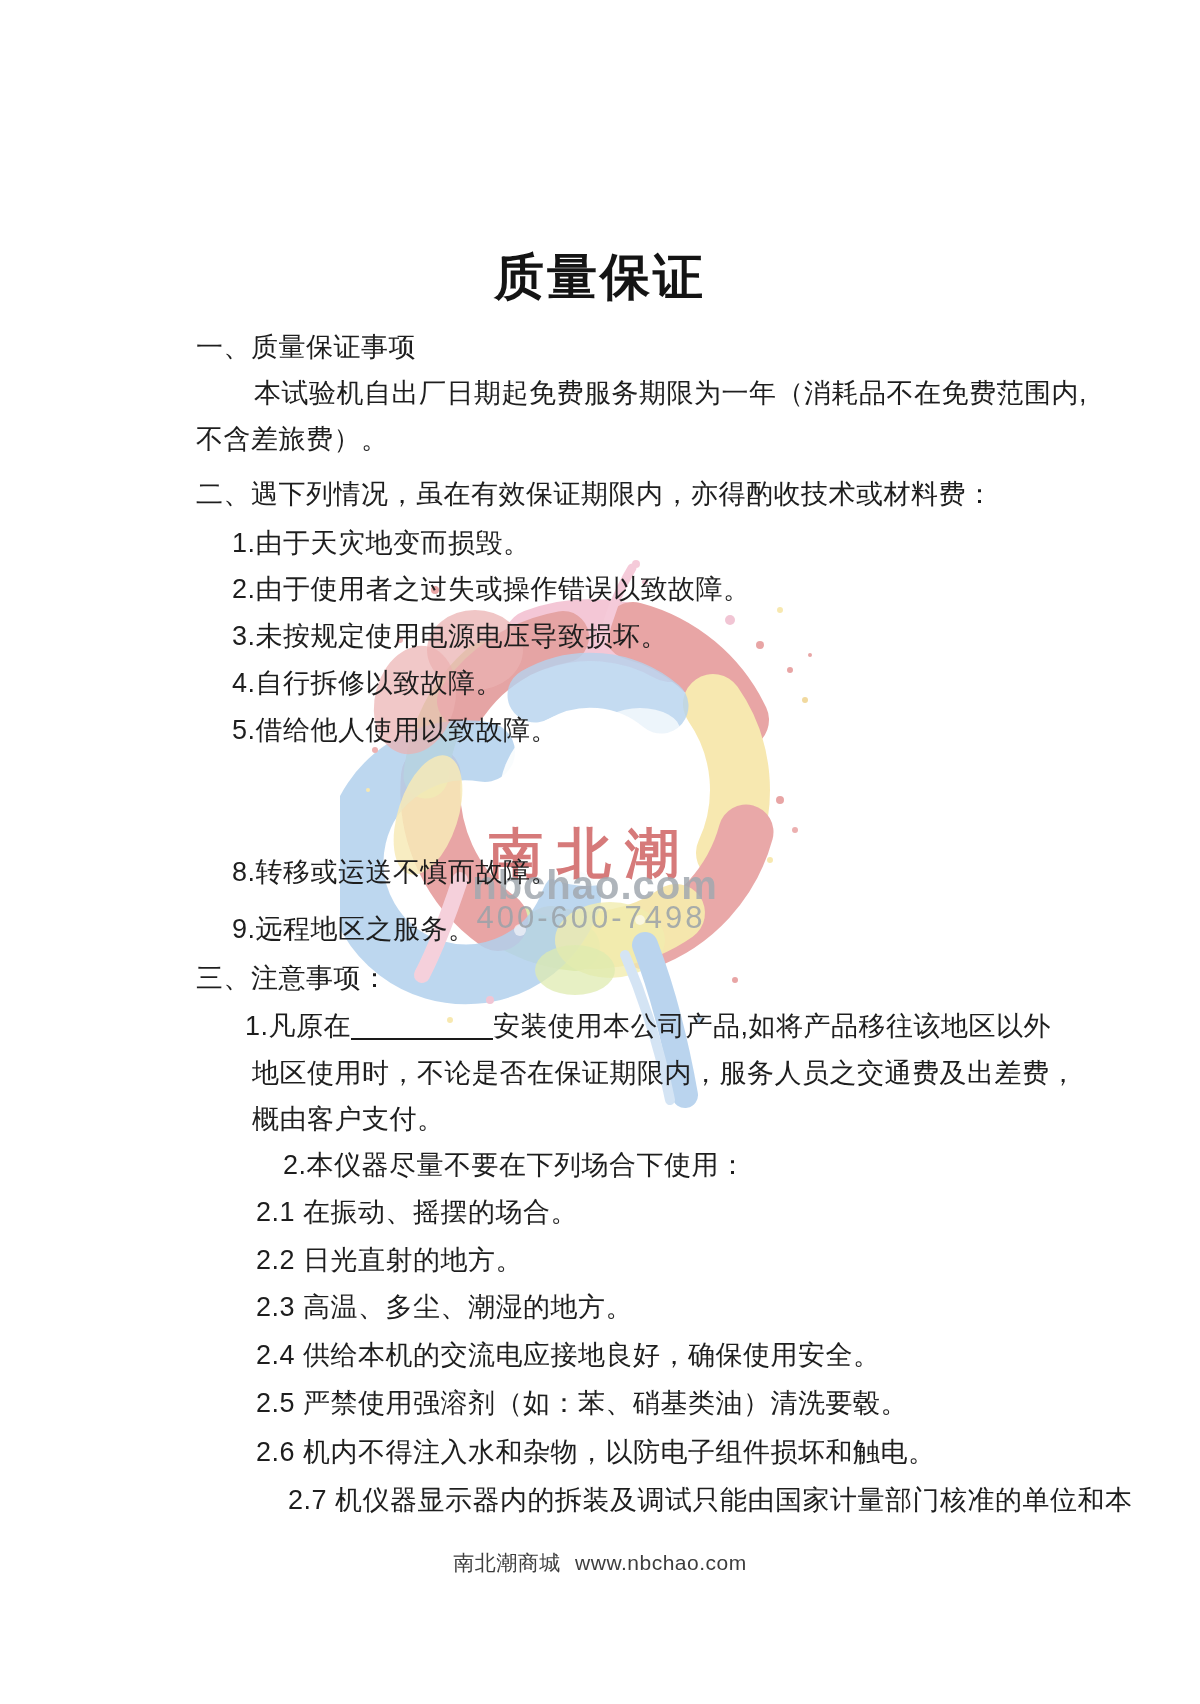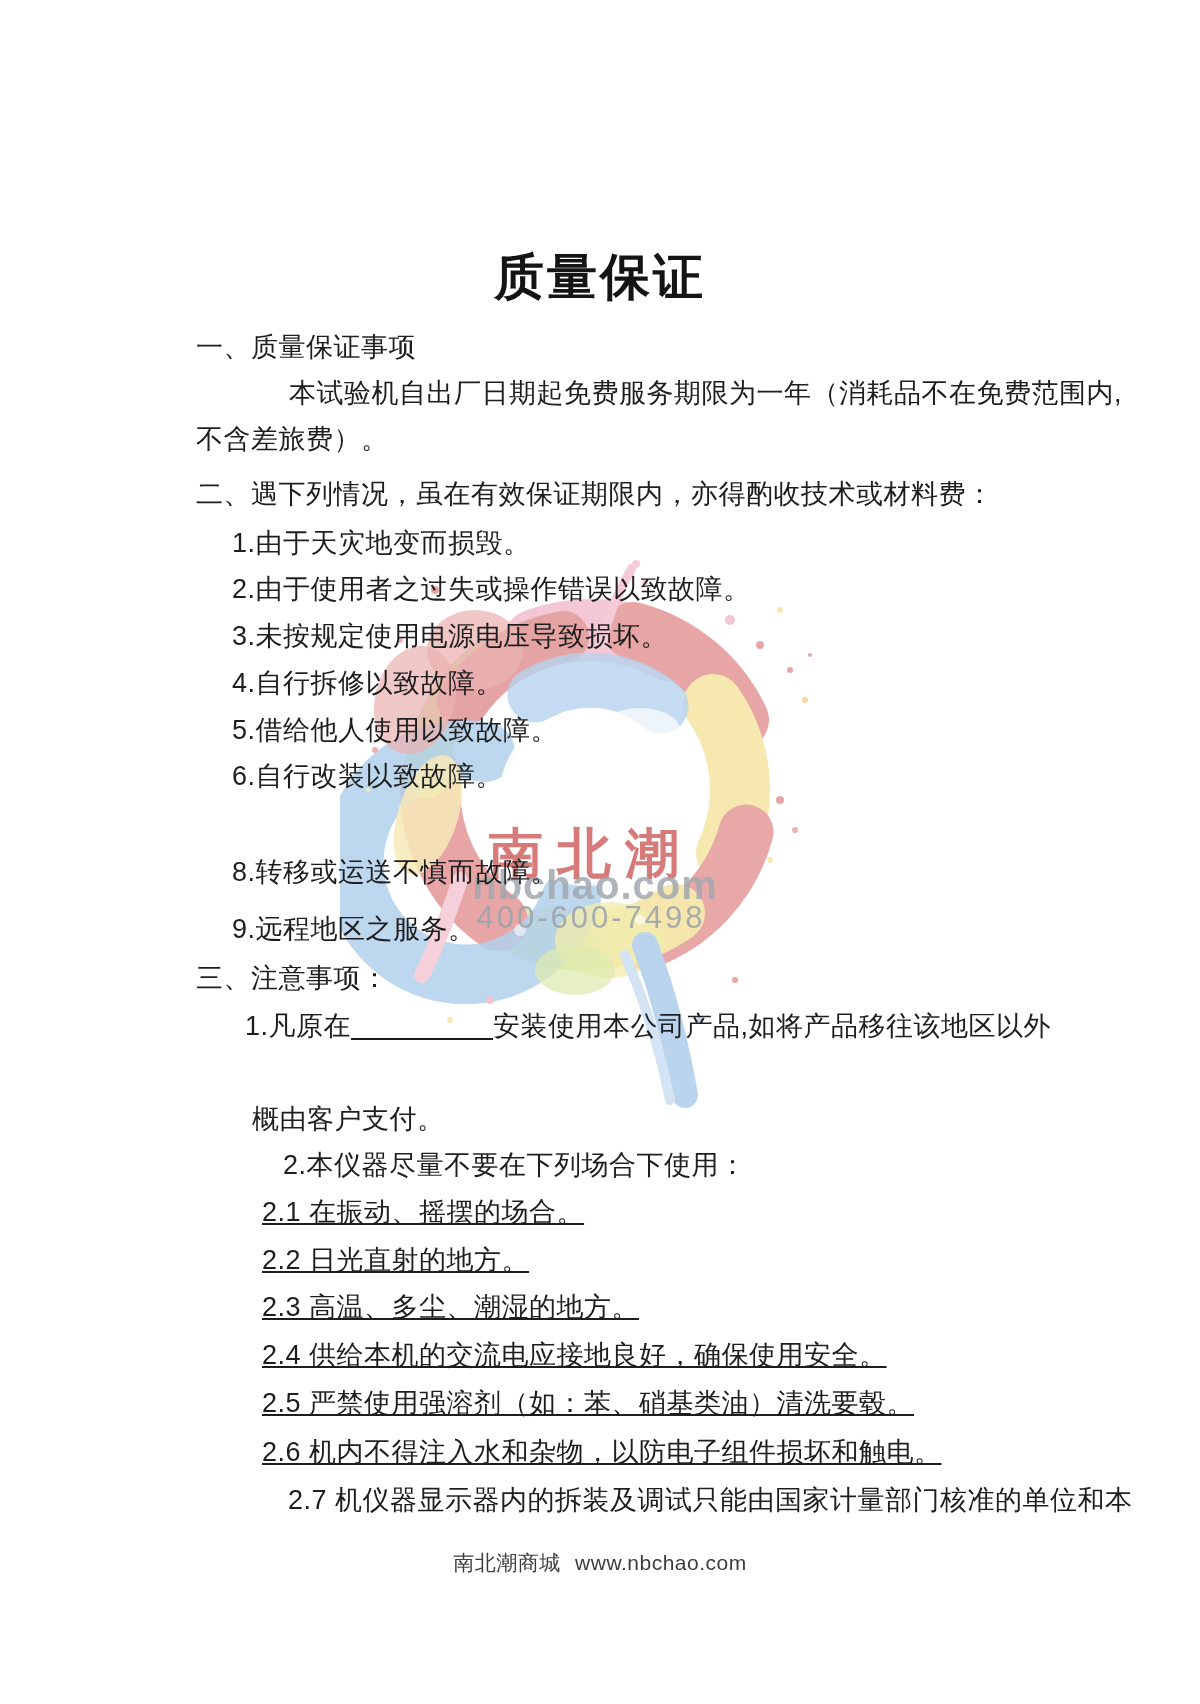--- a/index.html
+++ b/index.html
@@ -12,24 +12,24 @@
   .content{position:absolute;inset:0;z-index:1;}
   .title{
     position:absolute;left:0;right:0;top:210px;text-align:center;
     font-size:50px;font-weight:bold;color:#141414;letter-spacing:3px;
   }
   .ln{
     position:absolute;font-size:27px;color:#1e1e1e;white-space:nowrap;
     letter-spacing:0.5px;line-height:32px;
   }
   .lvl0{left:196px;}
-  .pind{left:254px;margin-left:35px;}
+  .pind{left:254px;}
   .lvl1{left:232px;}
   .lvl1b{left:245px;}
-  .lvl2{left:262px;text-decoration:underline;}
+  .lvl2{left:256px;}
   .lvl2h{left:246px;margin-left:37px;}
   .lvl2c{left:252px;}
   .lvl27{left:243px;margin-left:45px;}
   .blank{
     display:inline-block;width:142px;height:28px;
     border-bottom:2px solid #1a1a1a;vertical-align:-5px;
   }
   .footer{
     position:absolute;left:0;right:0;top:1549px;text-align:center;
     font-size:21px;color:#3d3d3d;word-spacing:8px;letter-spacing:0.5px;
@@ -109,26 +109,26 @@
     <div class="ln lvl0" style="top:331px">一、质量保证事项</div>
     <div class="ln pind" style="top:377px">本试验机自出厂日期起免费服务期限为一年（消耗品不在免费范围内,</div>
     <div class="ln lvl0" style="top:423px">不含差旅费）。</div>
 
     <div class="ln lvl0" style="top:478px">二、遇下列情况，虽在有效保证期限内，亦得酌收技术或材料费：</div>
     <div class="ln lvl1" style="top:527px">1.由于天灾地变而损毁。</div>
     <div class="ln lvl1" style="top:573px">2.由于使用者之过失或操作错误以致故障。</div>
     <div class="ln lvl1" style="top:620px">3.未按规定使用电源电压导致损坏。</div>
     <div class="ln lvl1" style="top:667px">4.自行拆修以致故障。</div>
     <div class="ln lvl1" style="top:714px">5.借给他人使用以致故障。</div>
-    <div class="ln lvl1" style="top:760px">6.自行改装以致故障。</div>
     <div class="ln lvl1" style="top:856px">8.转移或运送不慎而故障。</div>
     <div class="ln lvl1" style="top:913px">9.远程地区之服务。</div>
 
     <div class="ln lvl0" style="top:962px">三、注意事项：</div>
     <div class="ln lvl1b" style="top:1010px"><span>1.凡原在</span><span class="blank"></span><span>安装使用本公司产品,如将产品移往该地区以外</span></div>
+    <div class="ln lvl2c" style="top:1057px">地区使用时，不论是否在保证期限内，服务人员之交通费及出差费，</div>
     <div class="ln lvl2c" style="top:1103px">概由客户支付。</div>
     <div class="ln lvl2h" style="top:1149px">2.本仪器尽量不要在下列场合下使用：</div>
     <div class="ln lvl2" style="top:1196px">2.1 在振动、摇摆的场合。</div>
     <div class="ln lvl2" style="top:1244px">2.2 日光直射的地方。</div>
     <div class="ln lvl2" style="top:1291px">2.3 高温、多尘、潮湿的地方。</div>
     <div class="ln lvl2" style="top:1339px">2.4 供给本机的交流电应接地良好，确保使用安全。</div>
     <div class="ln lvl2" style="top:1387px">2.5 严禁使用强溶剂（如：苯、硝基类油）清洗要毂。</div>
     <div class="ln lvl2" style="top:1436px">2.6 机内不得注入水和杂物，以防电子组件损坏和触电。</div>
     <div class="ln lvl27" style="top:1484px">2.7 机仪器显示器内的拆装及调试只能由国家计量部门核准的单位和本</div>
 

